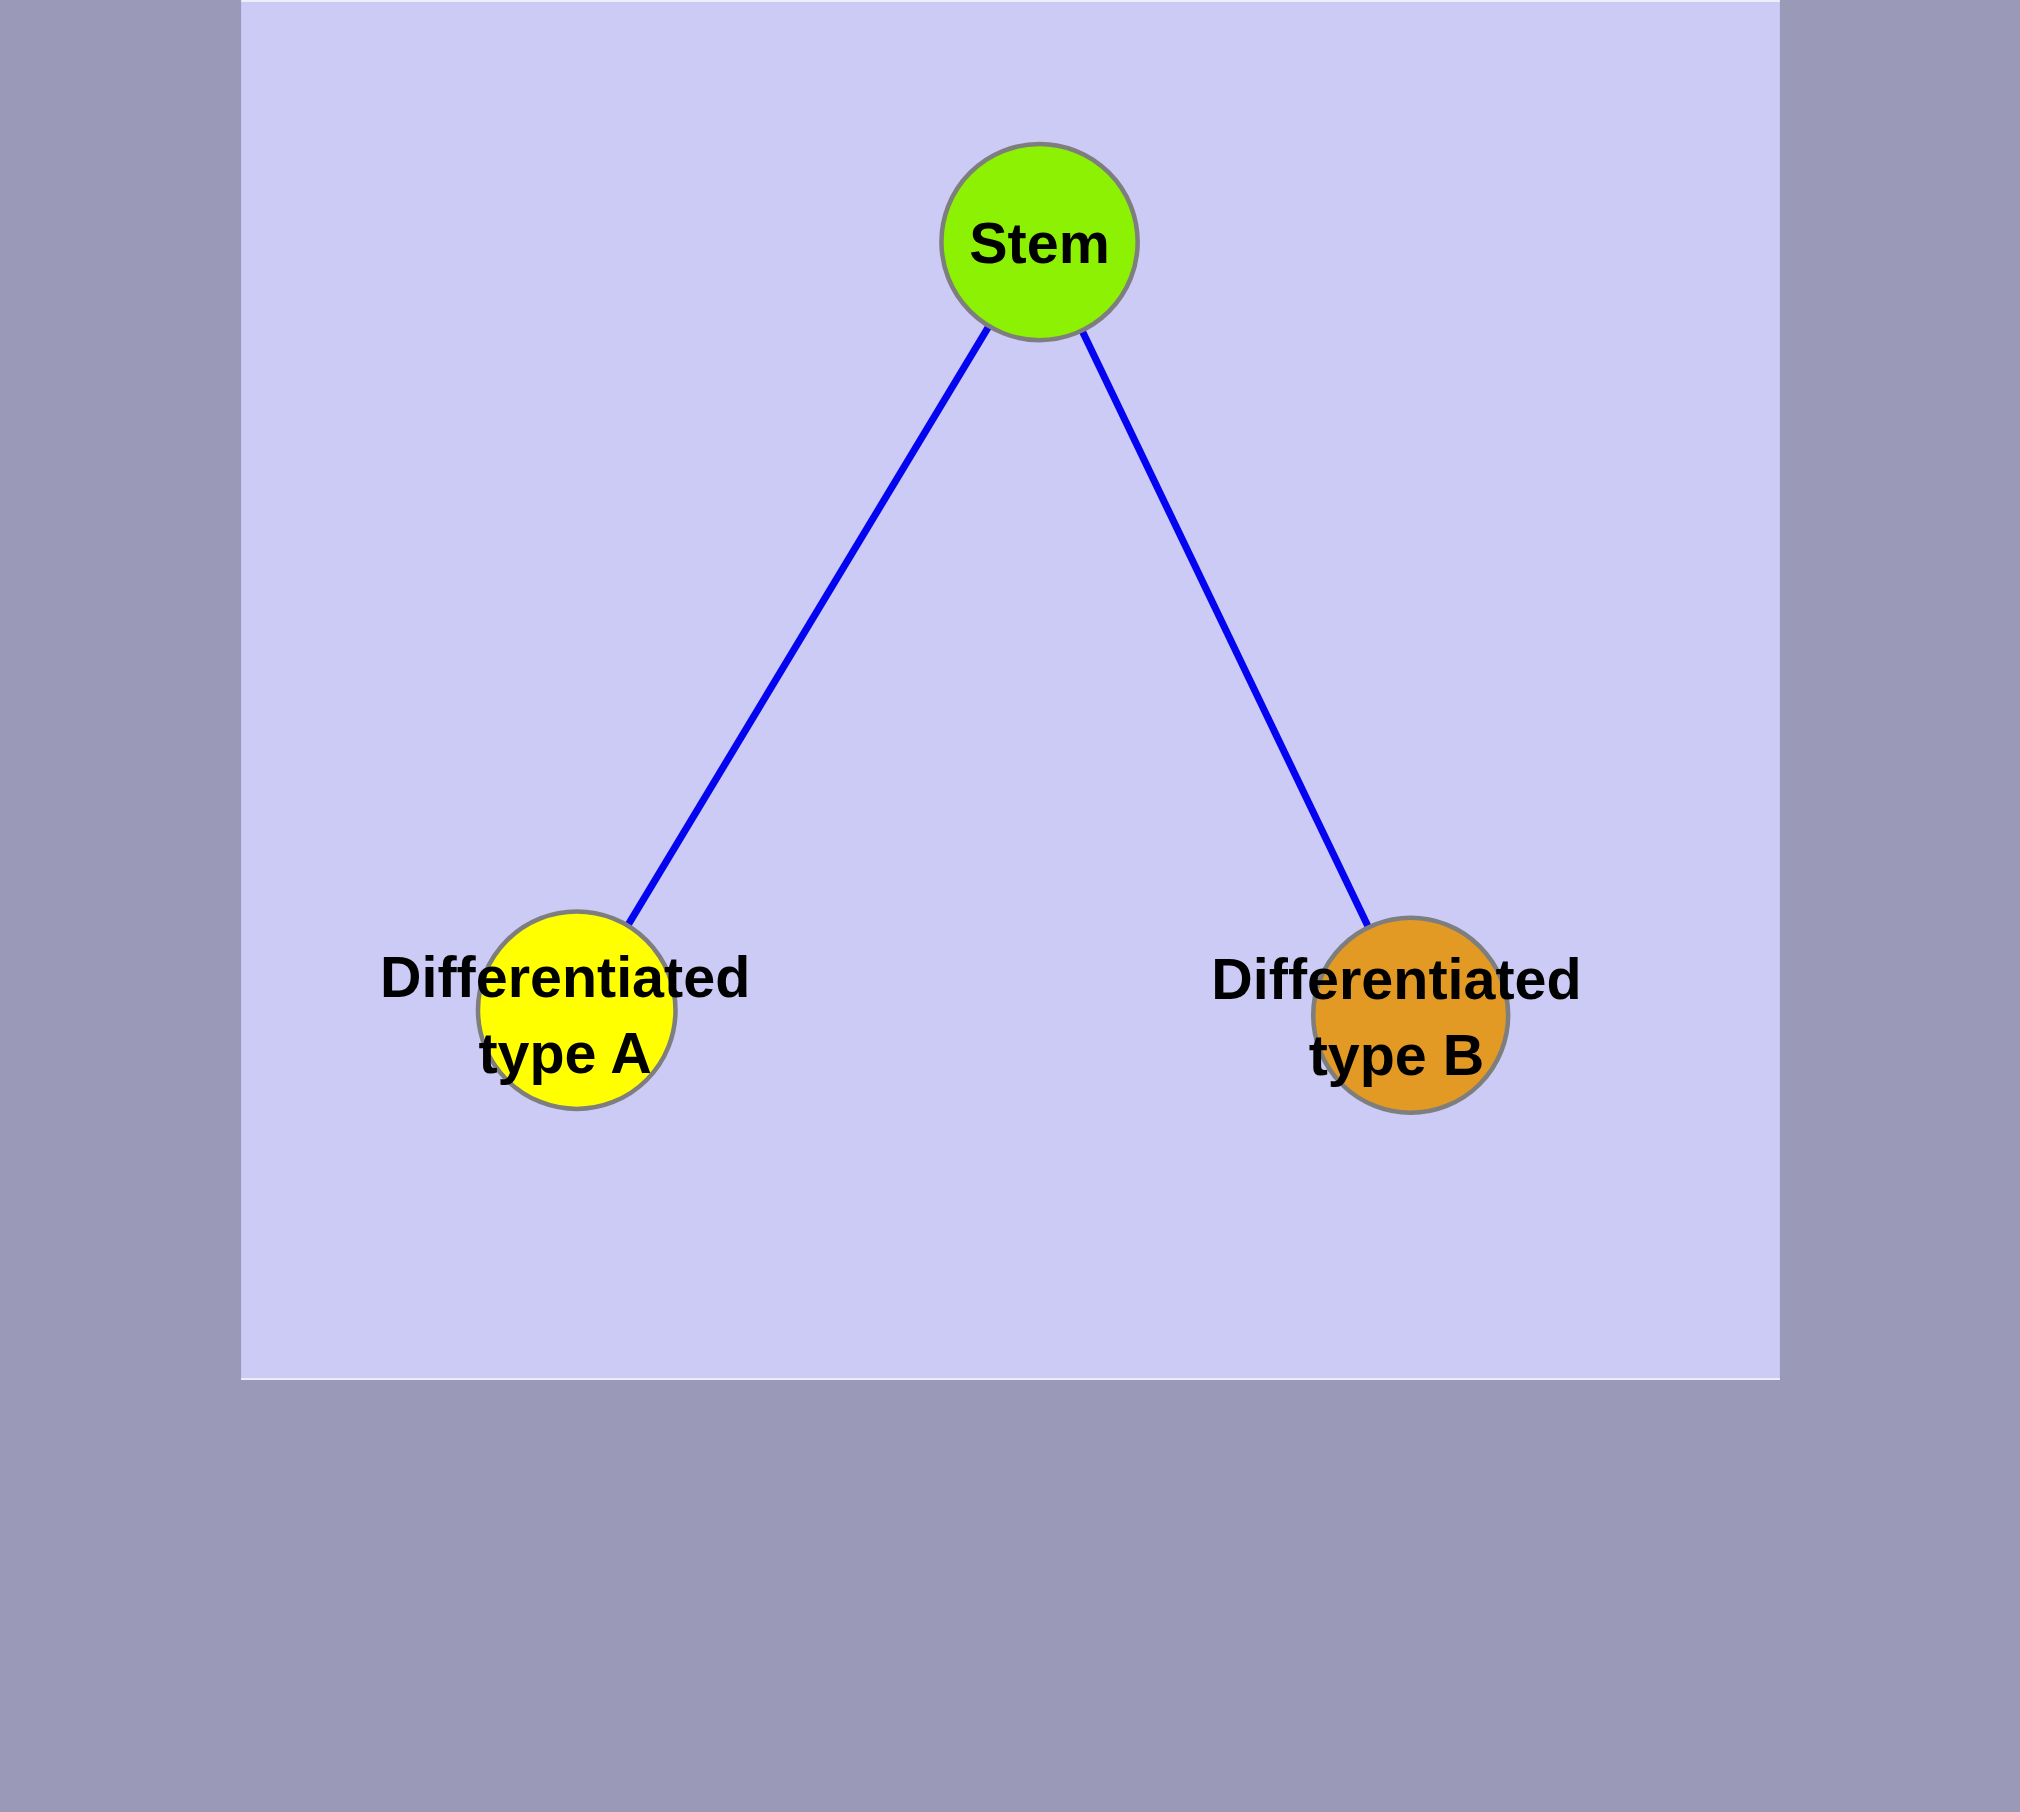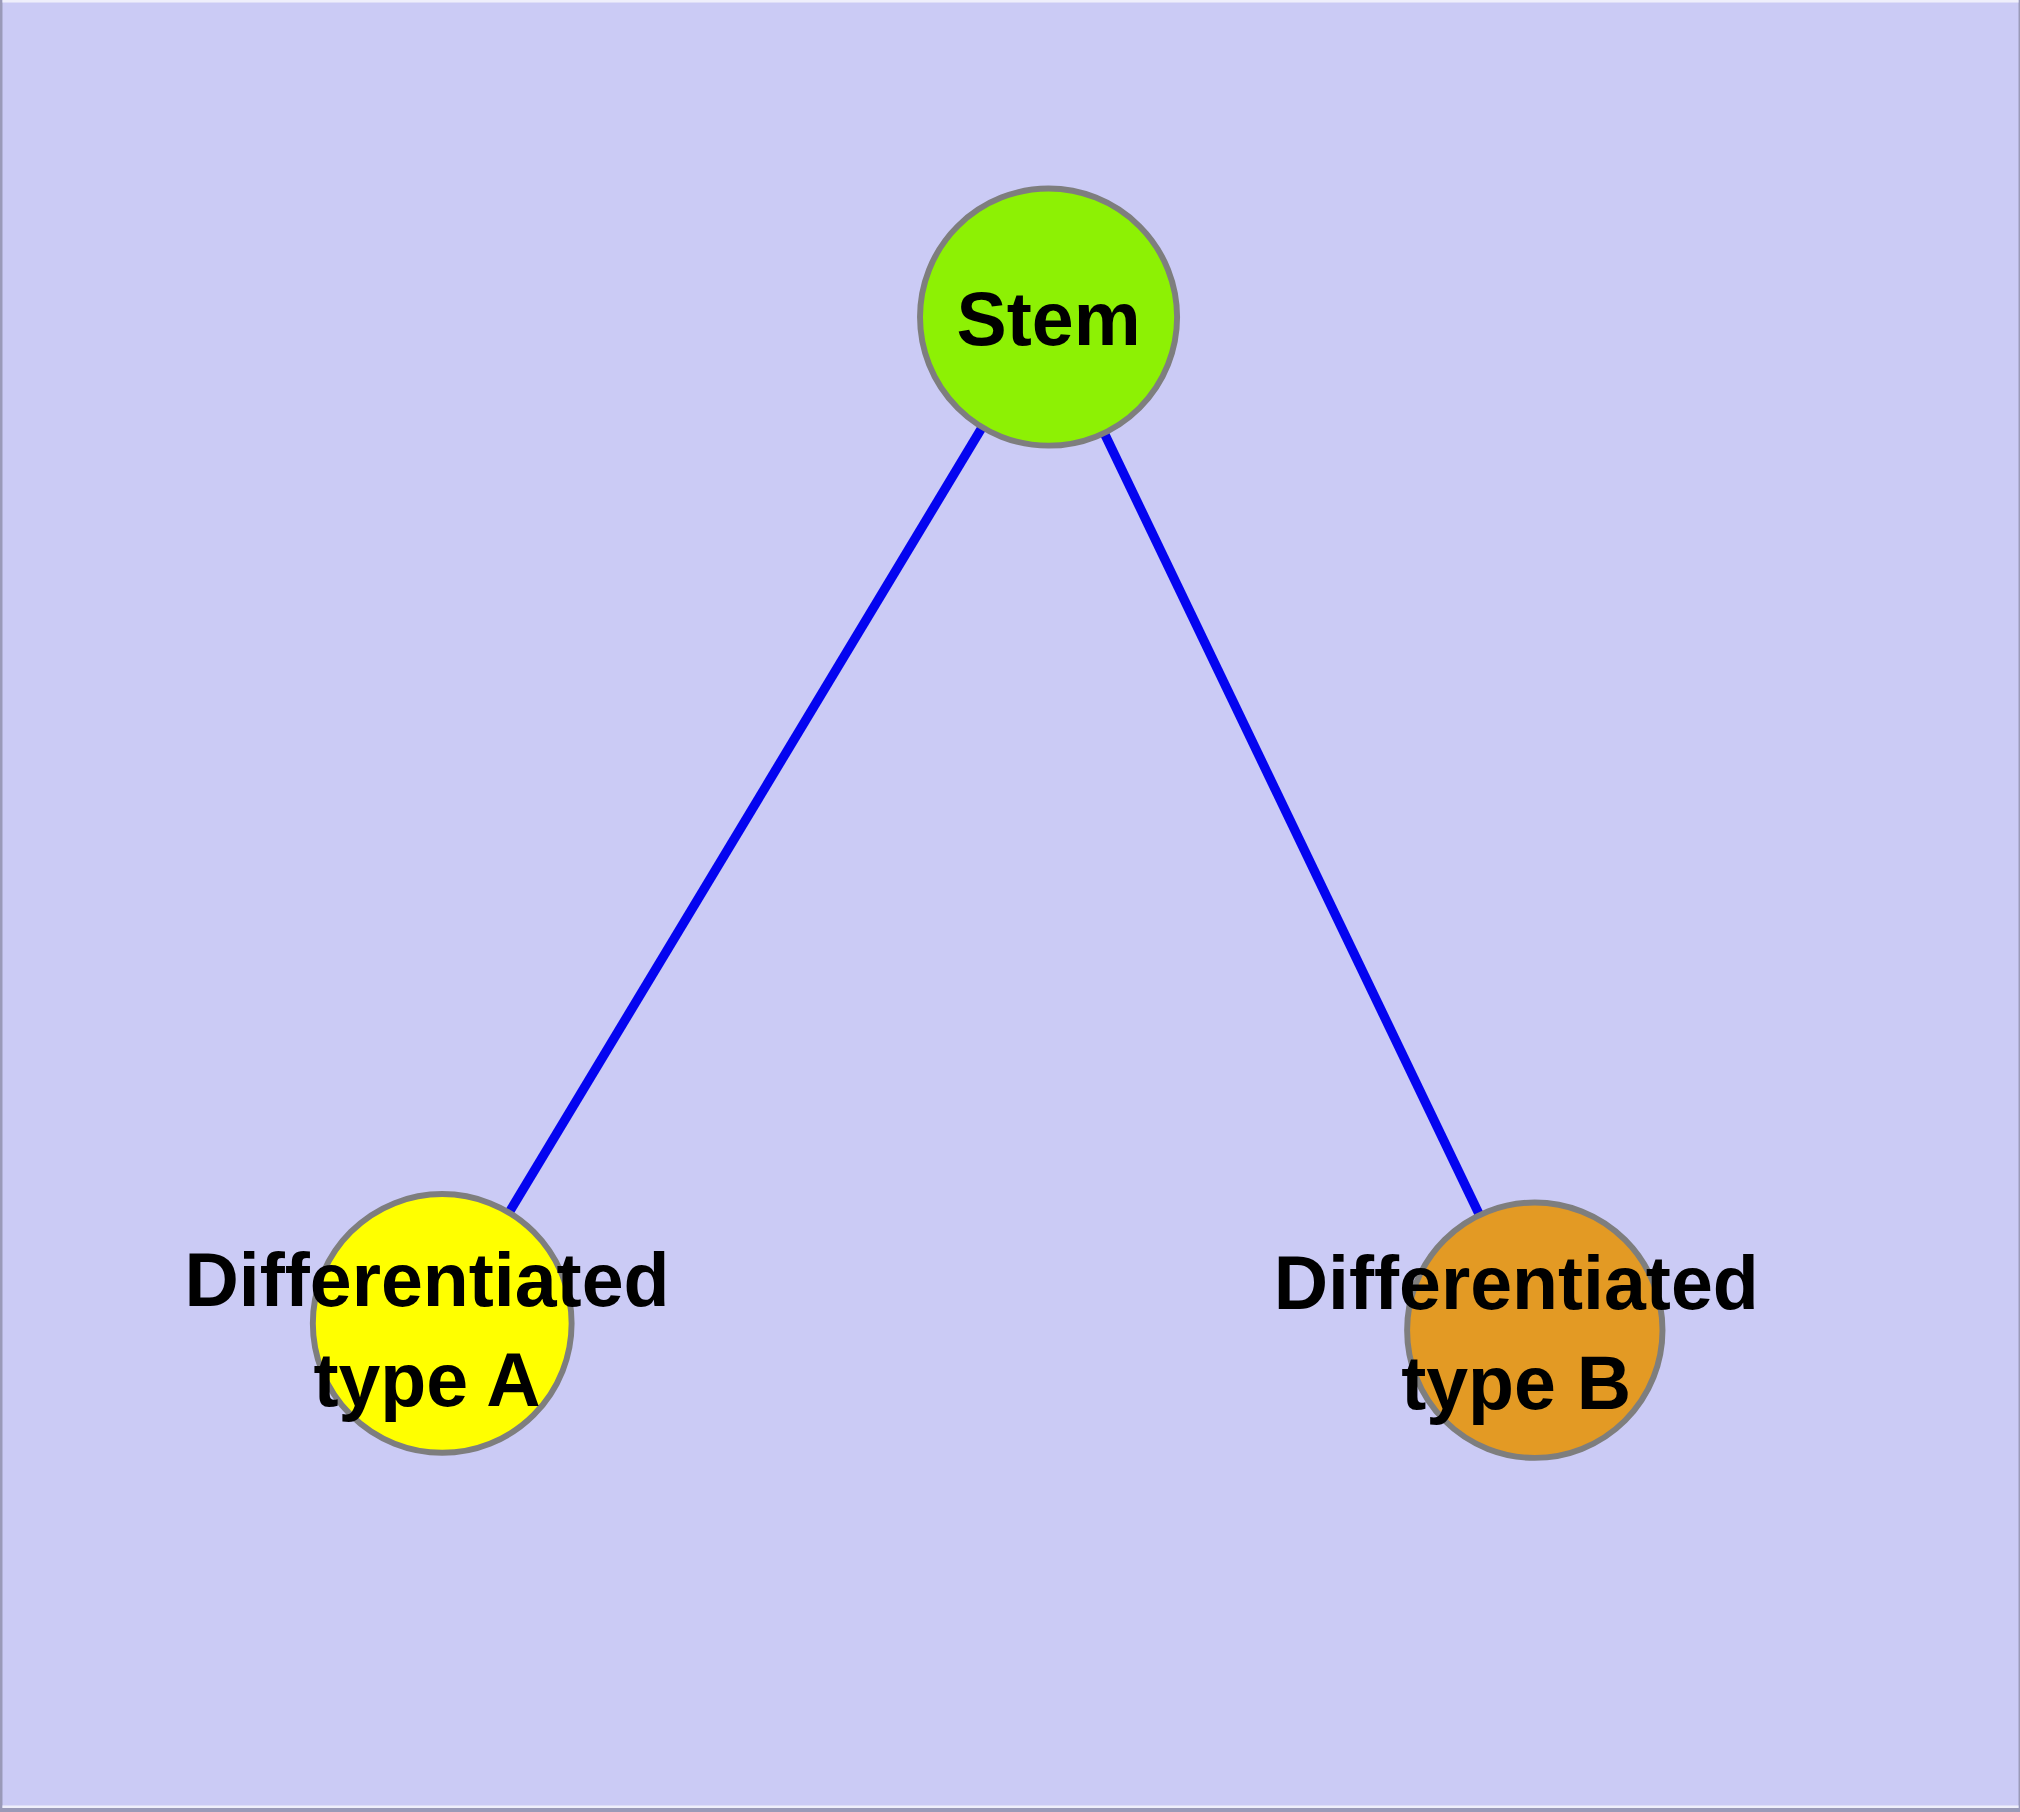--- a/index.html
+++ b/index.html
@@ -6,21 +6,21 @@
     margin: 0;
     padding: 0;
   }
   body {
     font-family: "Liberation Sans", "DejaVu Sans", sans-serif;
     background: #9a9ab8;
   }
   .canvas-wrap {
     position: relative;
     width: 2021px;
-    height: 1808px;
+    height: 1380px;
     overflow: hidden;
   }
   svg {
     display: block;
     width: 100%;
     height: 100%;
   }
   .node-label {
     font-family: "Liberation Sans", "DejaVu Sans", sans-serif;
     font-weight: bold;

